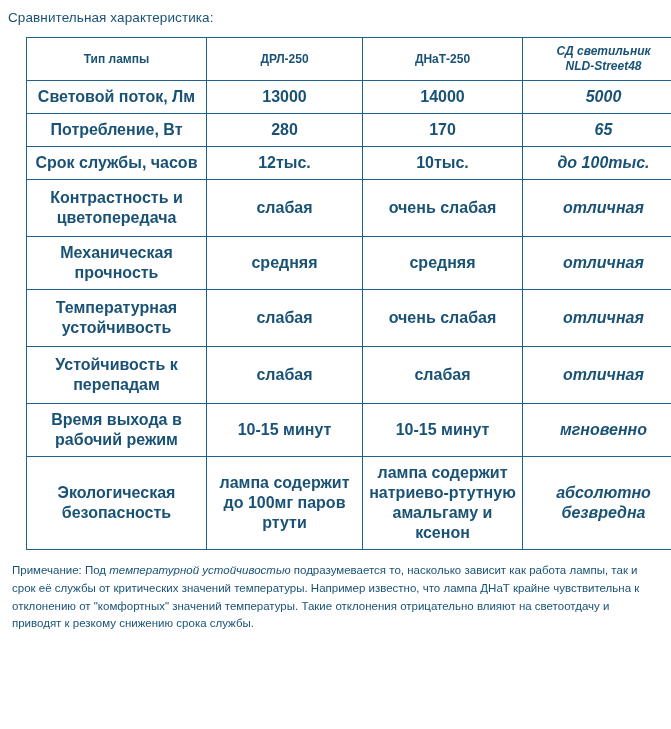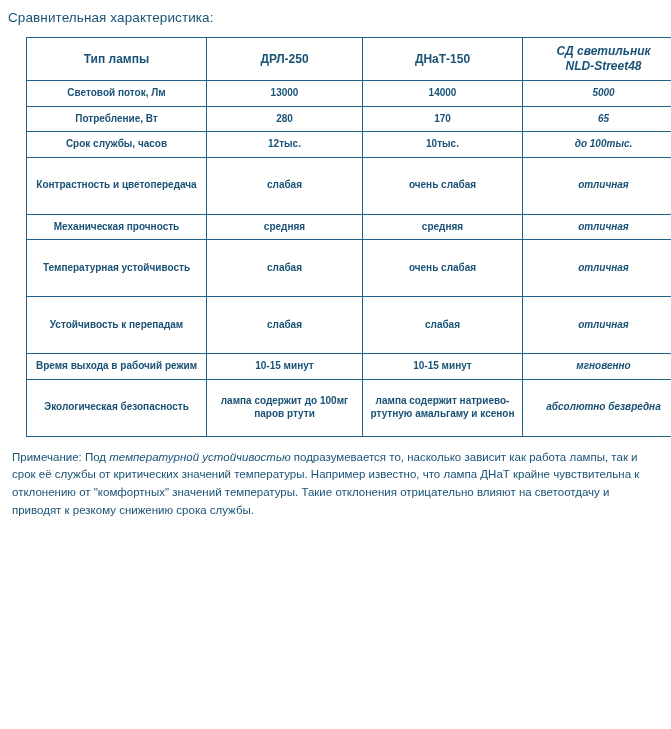--- a/index.html
+++ b/index.html
@@ -31,21 +31,21 @@
     border-collapse: collapse;
     width: 658px;
     margin-left: 20px;
     table-layout: fixed;
   }
   table.cmp td, table.cmp th {
     border: 1px solid #1f618d;
     vertical-align: middle;
     text-align: center;
     padding: 6px 4px;
-    font-size: 10px;
+    font-size: 16px;
     color: #1a5276;
     line-height: 1.25;
   }
   table.cmp th {
     font-weight: bold;
     font-size: 12px;
   }
   col.c0 { width: 180px; }
   col.c1 { width: 156px; }
   col.c2 { width: 160px; }
@@ -91,21 +91,21 @@
     <colgroup>
       <col class="c0">
         <col class="c1">
         <col class="c2">
         <col class="c3">
     </colgroup>
     <thead>
       <tr>
         <th>Тип лампы</th>
         <th>ДРЛ-250</th>
-        <th>ДНаТ-150</th>
+        <th>ДНаТ-250</th>
         <th class="hdr-led">
           <div>СД светильник</div>
           <div>NLD-Street48</div>
         </th>
       </tr>
     </thead>
     <tbody>
       <tr>
         <td class="rowlabel">Световой поток, Лм</td>
         <td class="val">13000</td>

